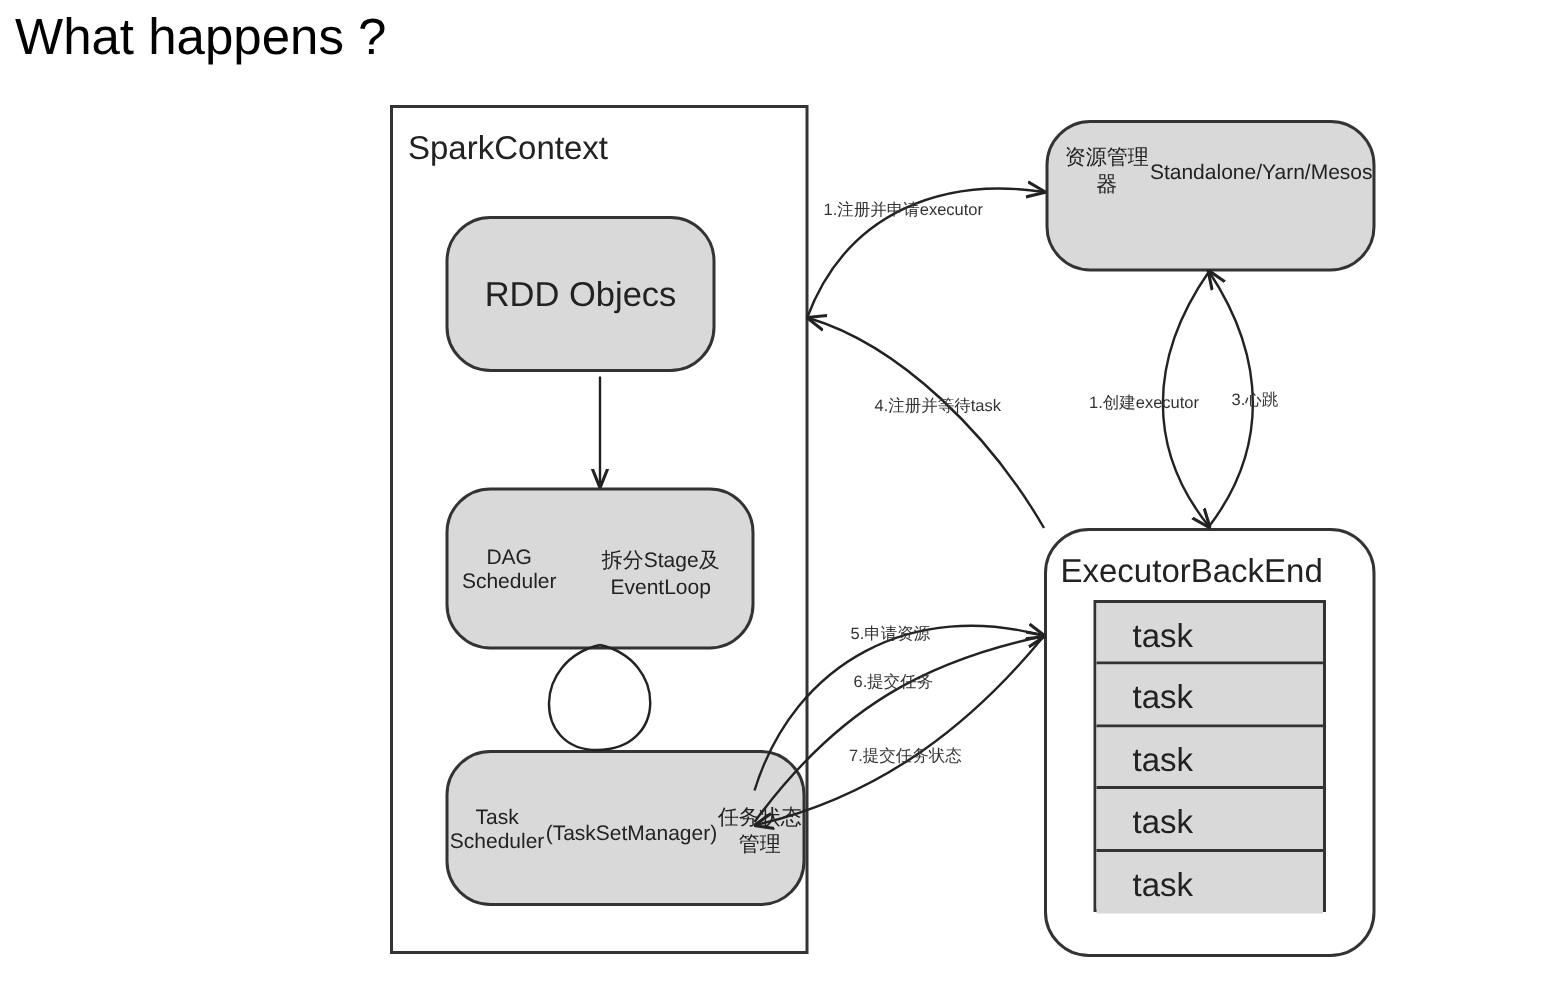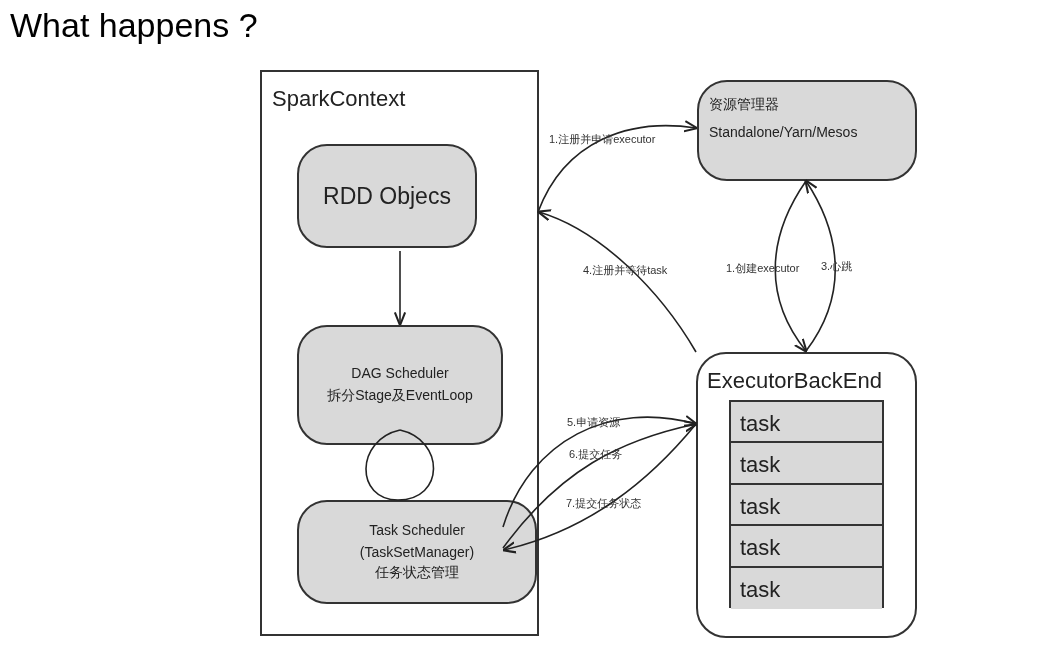--- a/index.html
+++ b/index.html
@@ -2,42 +2,42 @@
 <html><head>
   <meta charset="utf-8">
   <style>
     html, body { margin: 0; padding: 0; background: #ffffff; }
     body { width: 1037px; height: 665px; position: relative; overflow: hidden;
            font-family: "Liberation Sans", sans-serif; color: #222; }
     .title { position: absolute; left: 10px; top: 6px; font-size: 34px; color: #000000; }
     .abs { position: absolute; }
     .frame { position: absolute; border: 2px solid #333; background: #fff; box-sizing: border-box; }
     .node { position: absolute; border: 2px solid #333; background: #d9d9d9; box-sizing: border-box;
-            border-radius: 30px; display: flex; flex-direction: column; align-items: center; justify-content: center;
+            border-radius: 30px; display: flex; flex-direction: row; align-items: center; justify-content: center;
             text-align: center; }
     .lbl { font-size: 11px; color: #333; white-space: nowrap; }
     .task-row { height: 41.4px; border-bottom: 2px solid #333; box-sizing: border-box; font-size: 22px;
-                padding-left: 9px; line-height: 44px; background: #d9d9d9; }
+                padding-left: 24px; line-height: 44px; background: #d9d9d9; }
     .task-row:last-child { border-bottom: none; }
     svg.edges { position: absolute; left: 0; top: 0; }
   </style>
 </head>
 <body>
 
 <div class="title">What happens ?</div>
 
 <div class="frame" style="left:260px; top:70px; width:279px; height:566px;">
   <div class="abs" style="left:10px; top:14px; font-size:22px;">SparkContext</div>
 </div>
 
 <div class="node" style="left:297px; top:144px; width:180px; height:104px;text-align:center;">
   <div style="font-size:23px;">RDD Objecs</div>
 </div>
 
-<div class="node" style="left:297px; top:325px; width:206px; height:120px;">
+<div class="node" style="left:297px; top:325px; width:206px; height:108px;">
   <div style="font-size:14px;">DAG Scheduler</div>
   <div style="font-size:14px; margin-top:6px;">拆分Stage及EventLoop</div>
 </div>
 
 <div class="node" style="left:297px; top:500px; width:240px; height:104px;">
   <div style="font-size:14px;">Task Scheduler</div>
   <div style="font-size:14px; margin-top:6px;">(TaskSetManager)</div>
   <div style="font-size:14px; margin-top:4px;">任务状态管理</div>
 </div>
 

